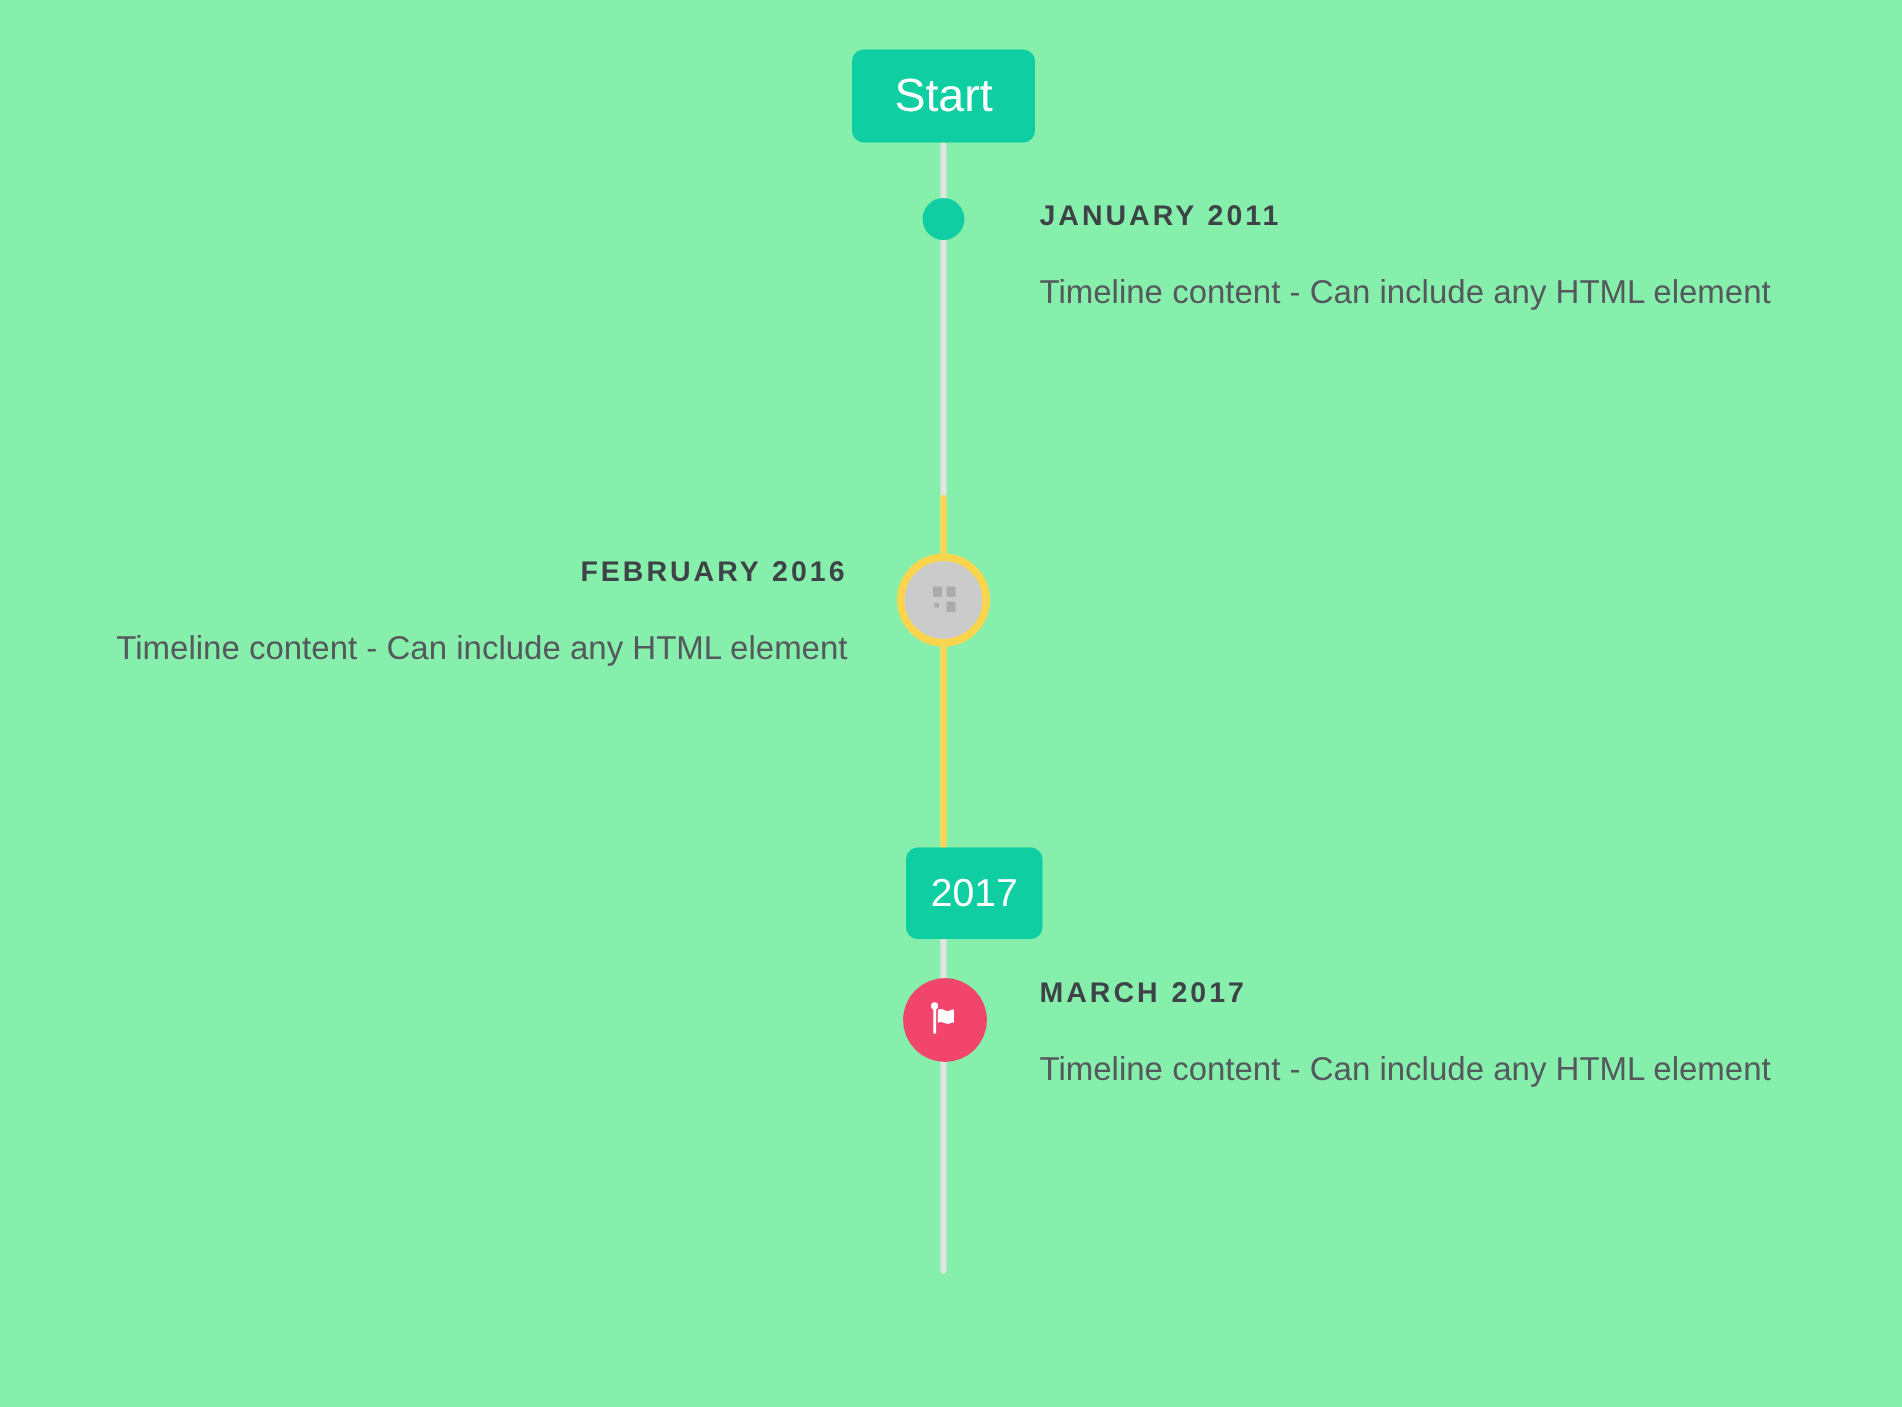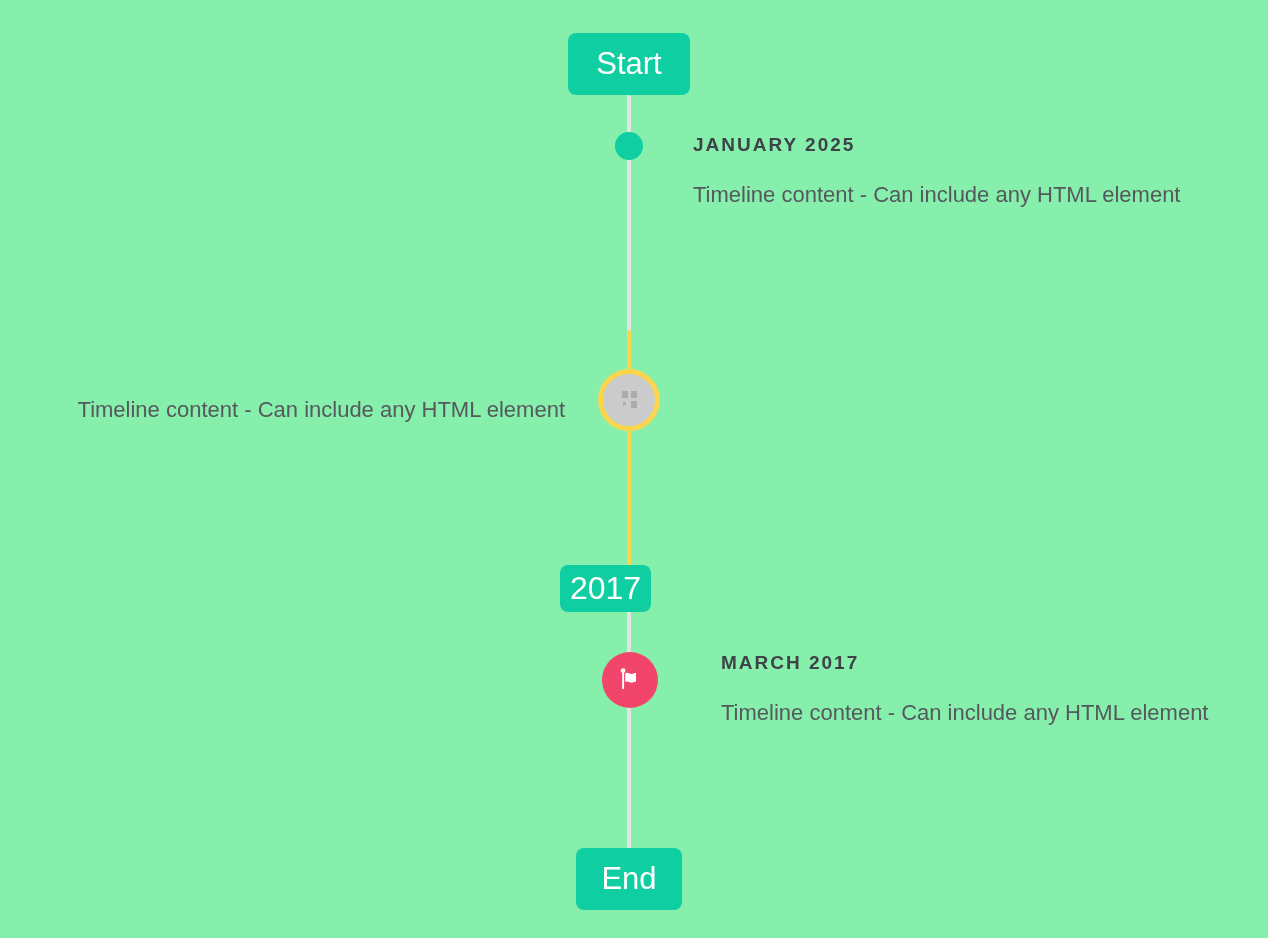--- a/index.html
+++ b/index.html
@@ -17,21 +17,21 @@
   .line.yellow { top: 330px; height: 237px; background: #fbd54c; z-index: 2; }
   
   .badge {
     position: absolute;
     display: flex; align-items: center; justify-content: center;
     background: #0fcea2; color: #ffffff;
     border-radius: 8px; z-index: 5;
     cursor: pointer;
   }
   .badge.start { left: 568px; top: 33px; width: 122px; height: 62px; font-size: 31px; }
-  .badge.year  { left: 560px; top: 565px; width: 91px; height: 47px; font-size: 32px; }
+  .badge.year  { left: 604px; top: 565px; width: 91px; height: 61px; font-size: 26px; }
   .badge.end   { left: 576px; top: 848px; width: 106px; height: 62px; font-size: 31px; }
   
   .marker { position: absolute; border-radius: 50%; z-index: 4; cursor: pointer; }
   .marker.dot { left: 615px; top: 132px; width: 28px; height: 28px; background: #0fcea2; }
   .marker.photo {
     left: 598px; top: 369px; width: 62px; height: 62px;
     background: #cbcbcb; border: 5px solid #fbd54c;
     display: flex; align-items: center; justify-content: center;
   }
   .marker.flag {
@@ -46,21 +46,21 @@
   .broken .b1 { left: 0;  top: 0;  width: 6px; height: 7px; }
   .broken .b2 { left: 9px; top: 0;  width: 6px; height: 7px; }
   .broken .b3 { left: 1px; top: 11px; width: 3px; height: 3px; }
   .broken .b4 { left: 9px; top: 10px; width: 6px; height: 7px; }
   
   .item { position: absolute; width: 530px; z-index: 3; }
   .item.right { text-align: left; }
   .item.left  { text-align: right; }
   .item.jan { left: 693px; top: 134px; }
   .item.feb { left: 35px;  top: 371px; }
-  .item.mar { left: 693px; top: 652px; margin-left: 28px; }
+  .item.mar { left: 693px; top: 652px; }
   .item-title {
     font-size: 19px; font-weight: 700; letter-spacing: 2px;
     line-height: 22px; color: #3e4348;
   }
   .item-content {
     margin-top: 15px;
     font-size: 22px; line-height: 48px; color: #55585c;
   }
 </style>
 </head>
@@ -68,46 +68,46 @@
 
 <div class="stage">
 
   <div class="line gray"></div>
   <div class="line yellow"></div>
 
   <div class="badge start">Start</div>
 
   <div class="marker dot"></div>
   <div class="item right jan">
-    <div class="item-title">JANUARY 2025</div>
+    <div class="item-title">JANUARY 2011</div>
     <div class="item-content">Timeline content - Can include any HTML element</div>
   </div>
 
   <div class="marker photo">
     <span class="broken">
       <i class="b1"></i>
         <i class="b2"></i>
         <i class="b3"></i>
         <i class="b4"></i>
     </span>
   </div>
   <div class="item left feb">
+    <div class="item-title">FEBRUARY 2016</div>
     <div class="item-content">Timeline content - Can include any HTML element</div>
   </div>
 
   <div class="badge year">2017</div>
 
   <div class="marker flag">
     <svg class="flag-svg" viewBox="0 0 24 24" xmlns="http://www.w3.org/2000/svg">
       <circle cx="5.4" cy="3.2" r="2.1" fill="#ffffff"></circle>
       <rect x="4.6" y="4.2" width="1.7" height="15.6" rx="0.85" fill="#ffffff"></rect>
       <path d="M7.3 5.7 c2.6 -2.1 4.6 1.7 7.4 0.1 c0.8 -0.46 1.6 -0.52 2.2 -0.2
                l0 7.7 c-0.6 -0.32 -1.4 -0.26 -2.2 0.2 c-2.8 1.6 -4.8 -2.1 -7.4 -0.1 z" fill="#ffffff"></path>
     </svg>
   </div>
   <div class="item right mar">
     <div class="item-title">MARCH 2017</div>
     <div class="item-content">Timeline content - Can include any HTML element</div>
   </div>
 
-  <div class="badge end">End</div>
 
 </div>
 
 </body></html>

